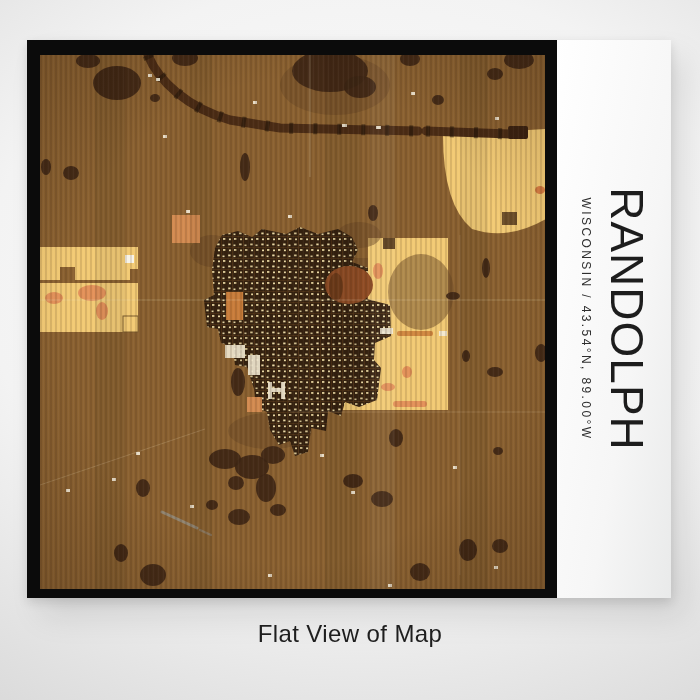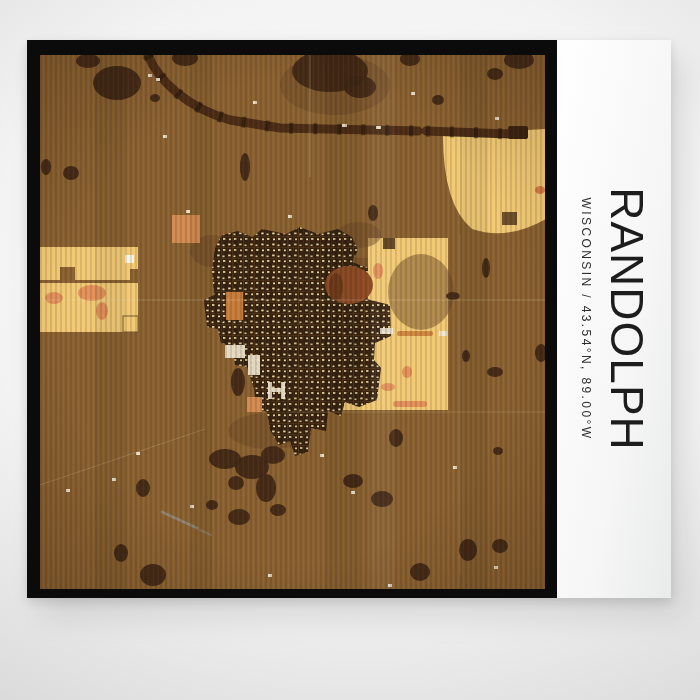--- a/index.html
+++ b/index.html
@@ -239,14 +239,15 @@
 
     <div class="side-panel">
       <div class="vertical-wrap">
         <div class="poster-title">RANDOLPH</div>
         <div class="poster-subtitle">WISCONSIN / 43.54°N, 89.00°W</div>
       </div>
     </div>
 
   </div>
 
+  <div class="caption">Flat View of Map</div>
 
 </div>
 
 </body></html>

